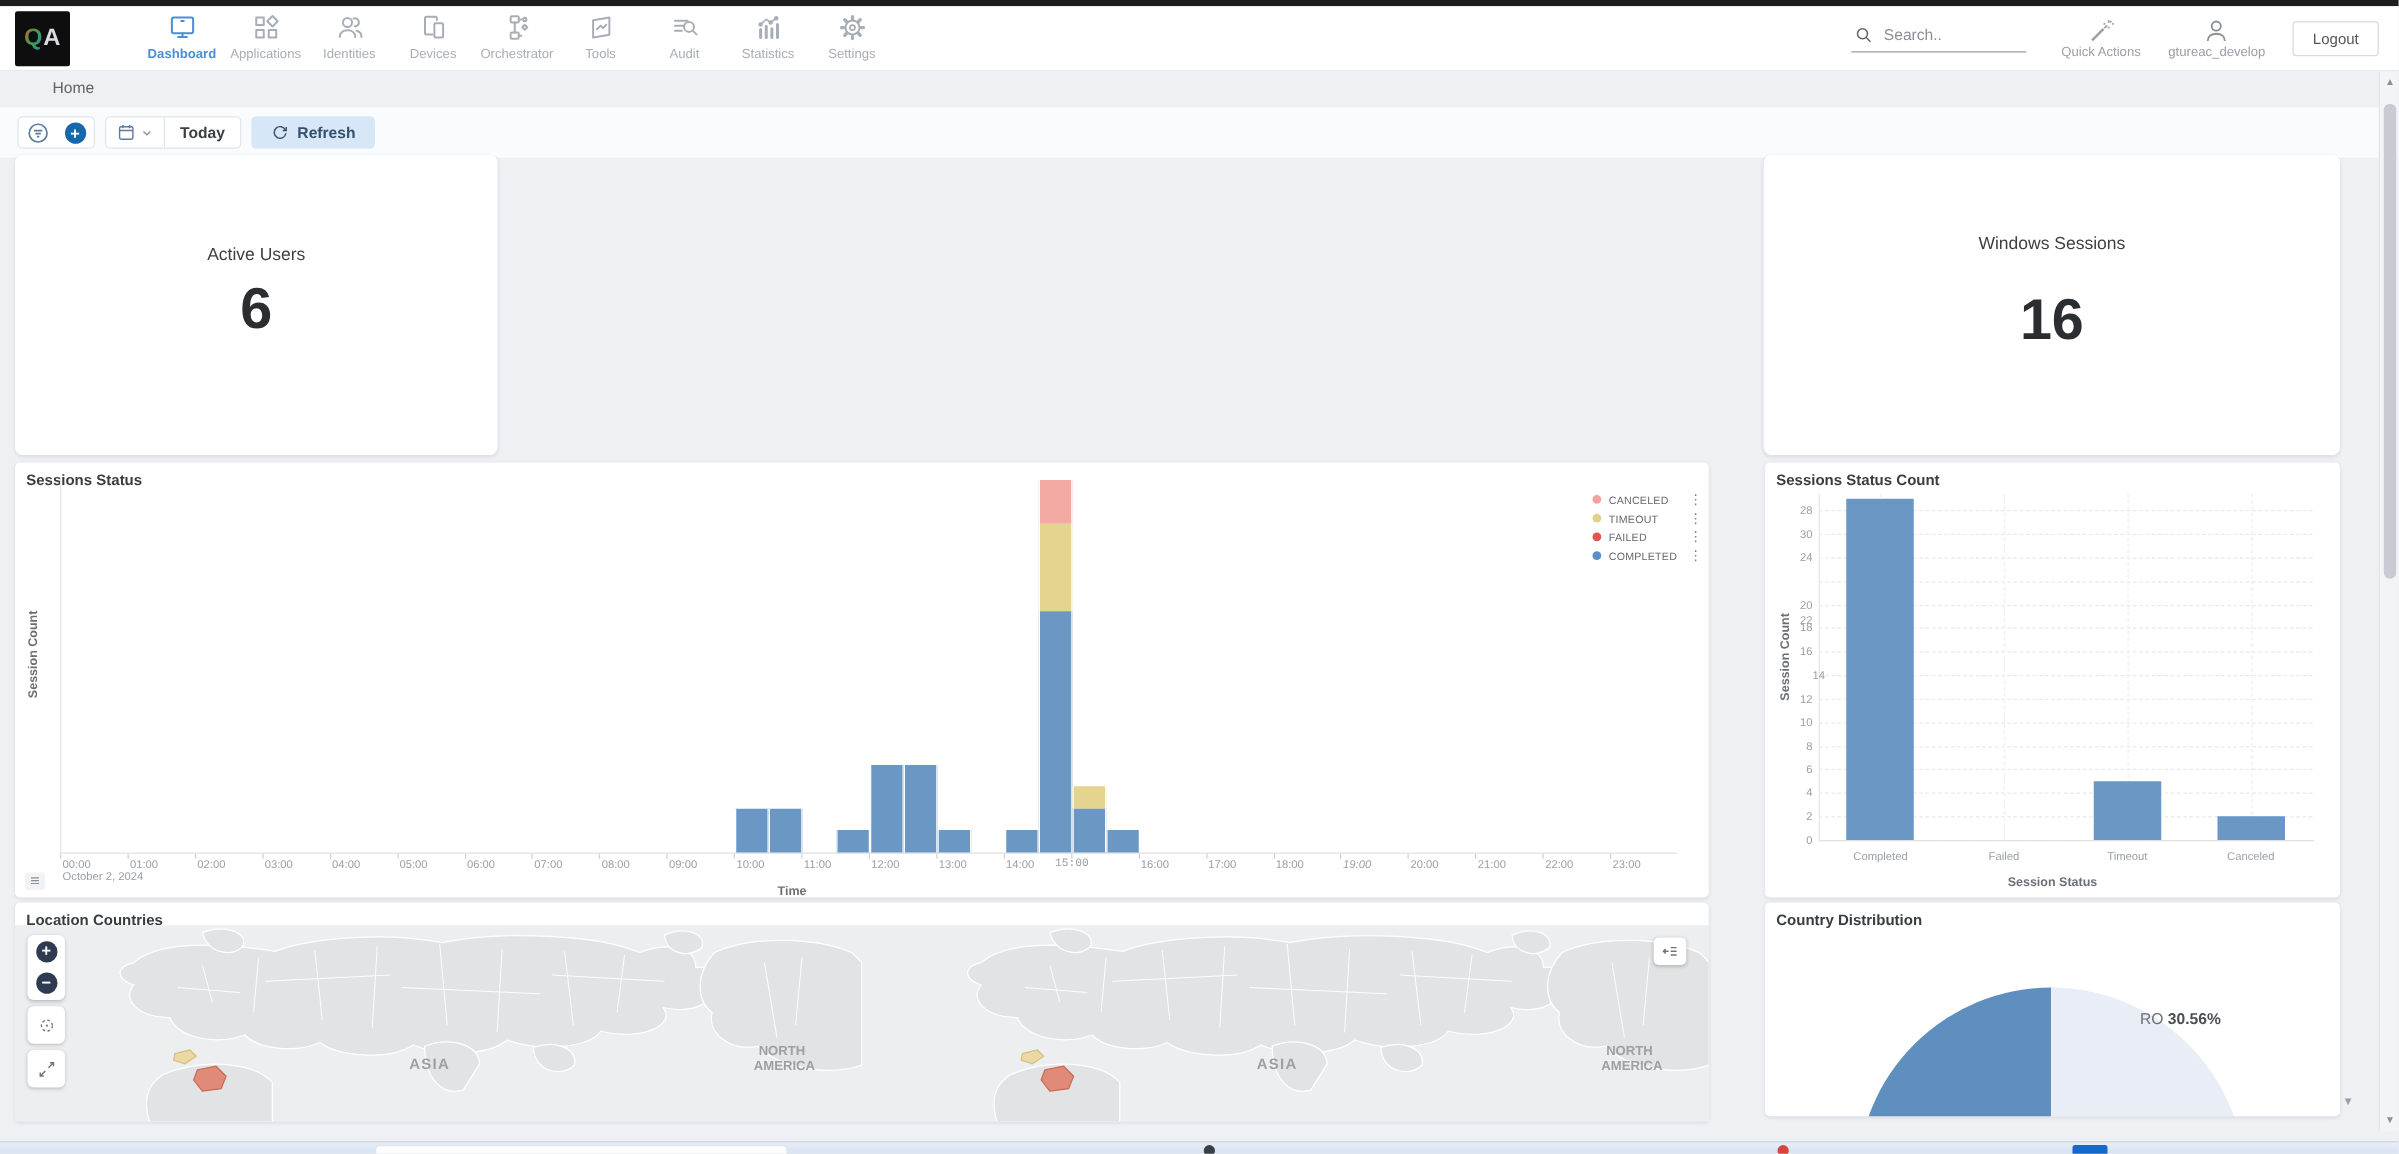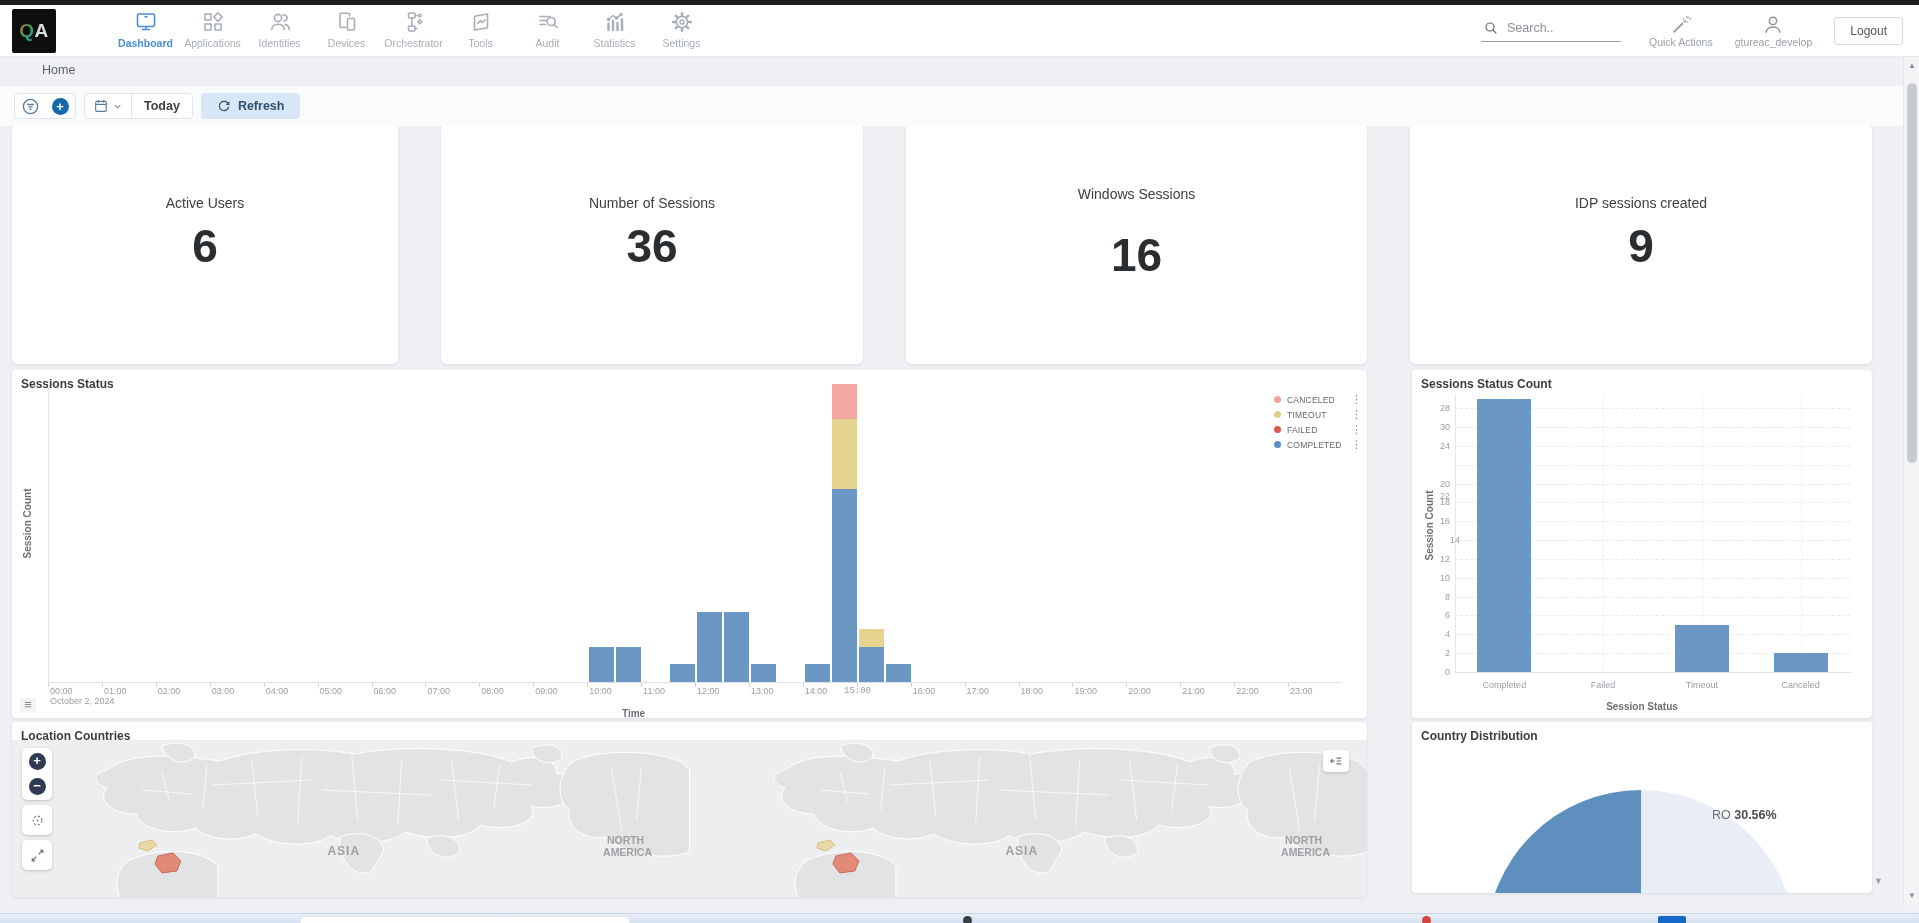--- a/index.html
+++ b/index.html
@@ -291,31 +291,23 @@
       <span>Refresh</span>
     </button>
   </div>
 </div>
 
 <div class="cards-row" id="cards-row">
     <div class="stat-card sc-1">
       <div class="sc-title">Active Users</div>
       <div class="sc-value">6</div>
     </div>
-    <div class="stat-card sc-2">
-      <div class="sc-title">Number of Sessions</div>
-      <div class="sc-value">36</div>
-    </div>
     <div class="stat-card sc-3">
       <div class="sc-title">Windows Sessions</div>
       <div class="sc-value">16</div>
-    </div>
-    <div class="stat-card sc-4">
-      <div class="sc-title">IDP sessions created</div>
-      <div class="sc-value">9</div>
     </div>
   </div>
 
 <div class="panel" id="time-chart-panel">
   <div class="panel-title">Sessions Status</div>
   <div class="axis-label-y" id="tc-ylabel">Session Count</div>
   <div class="tc-plot" id="tc-plot">
       <div class="tc-bar" style="left: 539.167px; width: 26.9583px;">
         <div class="tc-seg" style="height: 35.0588px; background: rgb(106, 151, 196);"></div>
       </div>
@@ -383,21 +375,21 @@
       <div class="tc-xtick" style="left: 792.833px;">14:00</div>
       <div class="tc-tickmark" style="left: 844.75px;"></div>
       <div class="tc-xtick" style="left: 832px; font-family: Liberation Mono, monospace;">15:00</div>
       <div class="tc-tickmark" style="left: 898.667px;"></div>
       <div class="tc-xtick" style="left: 900.667px;">16:00</div>
       <div class="tc-tickmark" style="left: 952.583px;"></div>
       <div class="tc-xtick" style="left: 954.583px;">17:00</div>
       <div class="tc-tickmark" style="left: 1006.5px;"></div>
       <div class="tc-xtick" style="left: 1008.5px;">18:00</div>
       <div class="tc-tickmark" style="left: 1060.42px;"></div>
-      <div class="tc-xtick" style="left: 1062.42px;">19:00</div>
+      <div class="tc-xtick" style="left: 1062.42px; font-style: italic;">19:00</div>
       <div class="tc-tickmark" style="left: 1114.33px;"></div>
       <div class="tc-xtick" style="left: 1116.33px;">20:00</div>
       <div class="tc-tickmark" style="left: 1168.25px;"></div>
       <div class="tc-xtick" style="left: 1170.25px;">21:00</div>
       <div class="tc-tickmark" style="left: 1222.17px;"></div>
       <div class="tc-xtick" style="left: 1224.17px;">22:00</div>
       <div class="tc-tickmark" style="left: 1276.08px;"></div>
       <div class="tc-xtick" style="left: 1278.08px;">23:00</div>
       <div class="tc-date-note" style="left: 38px;">October 2, 2024</div>
     </div>

